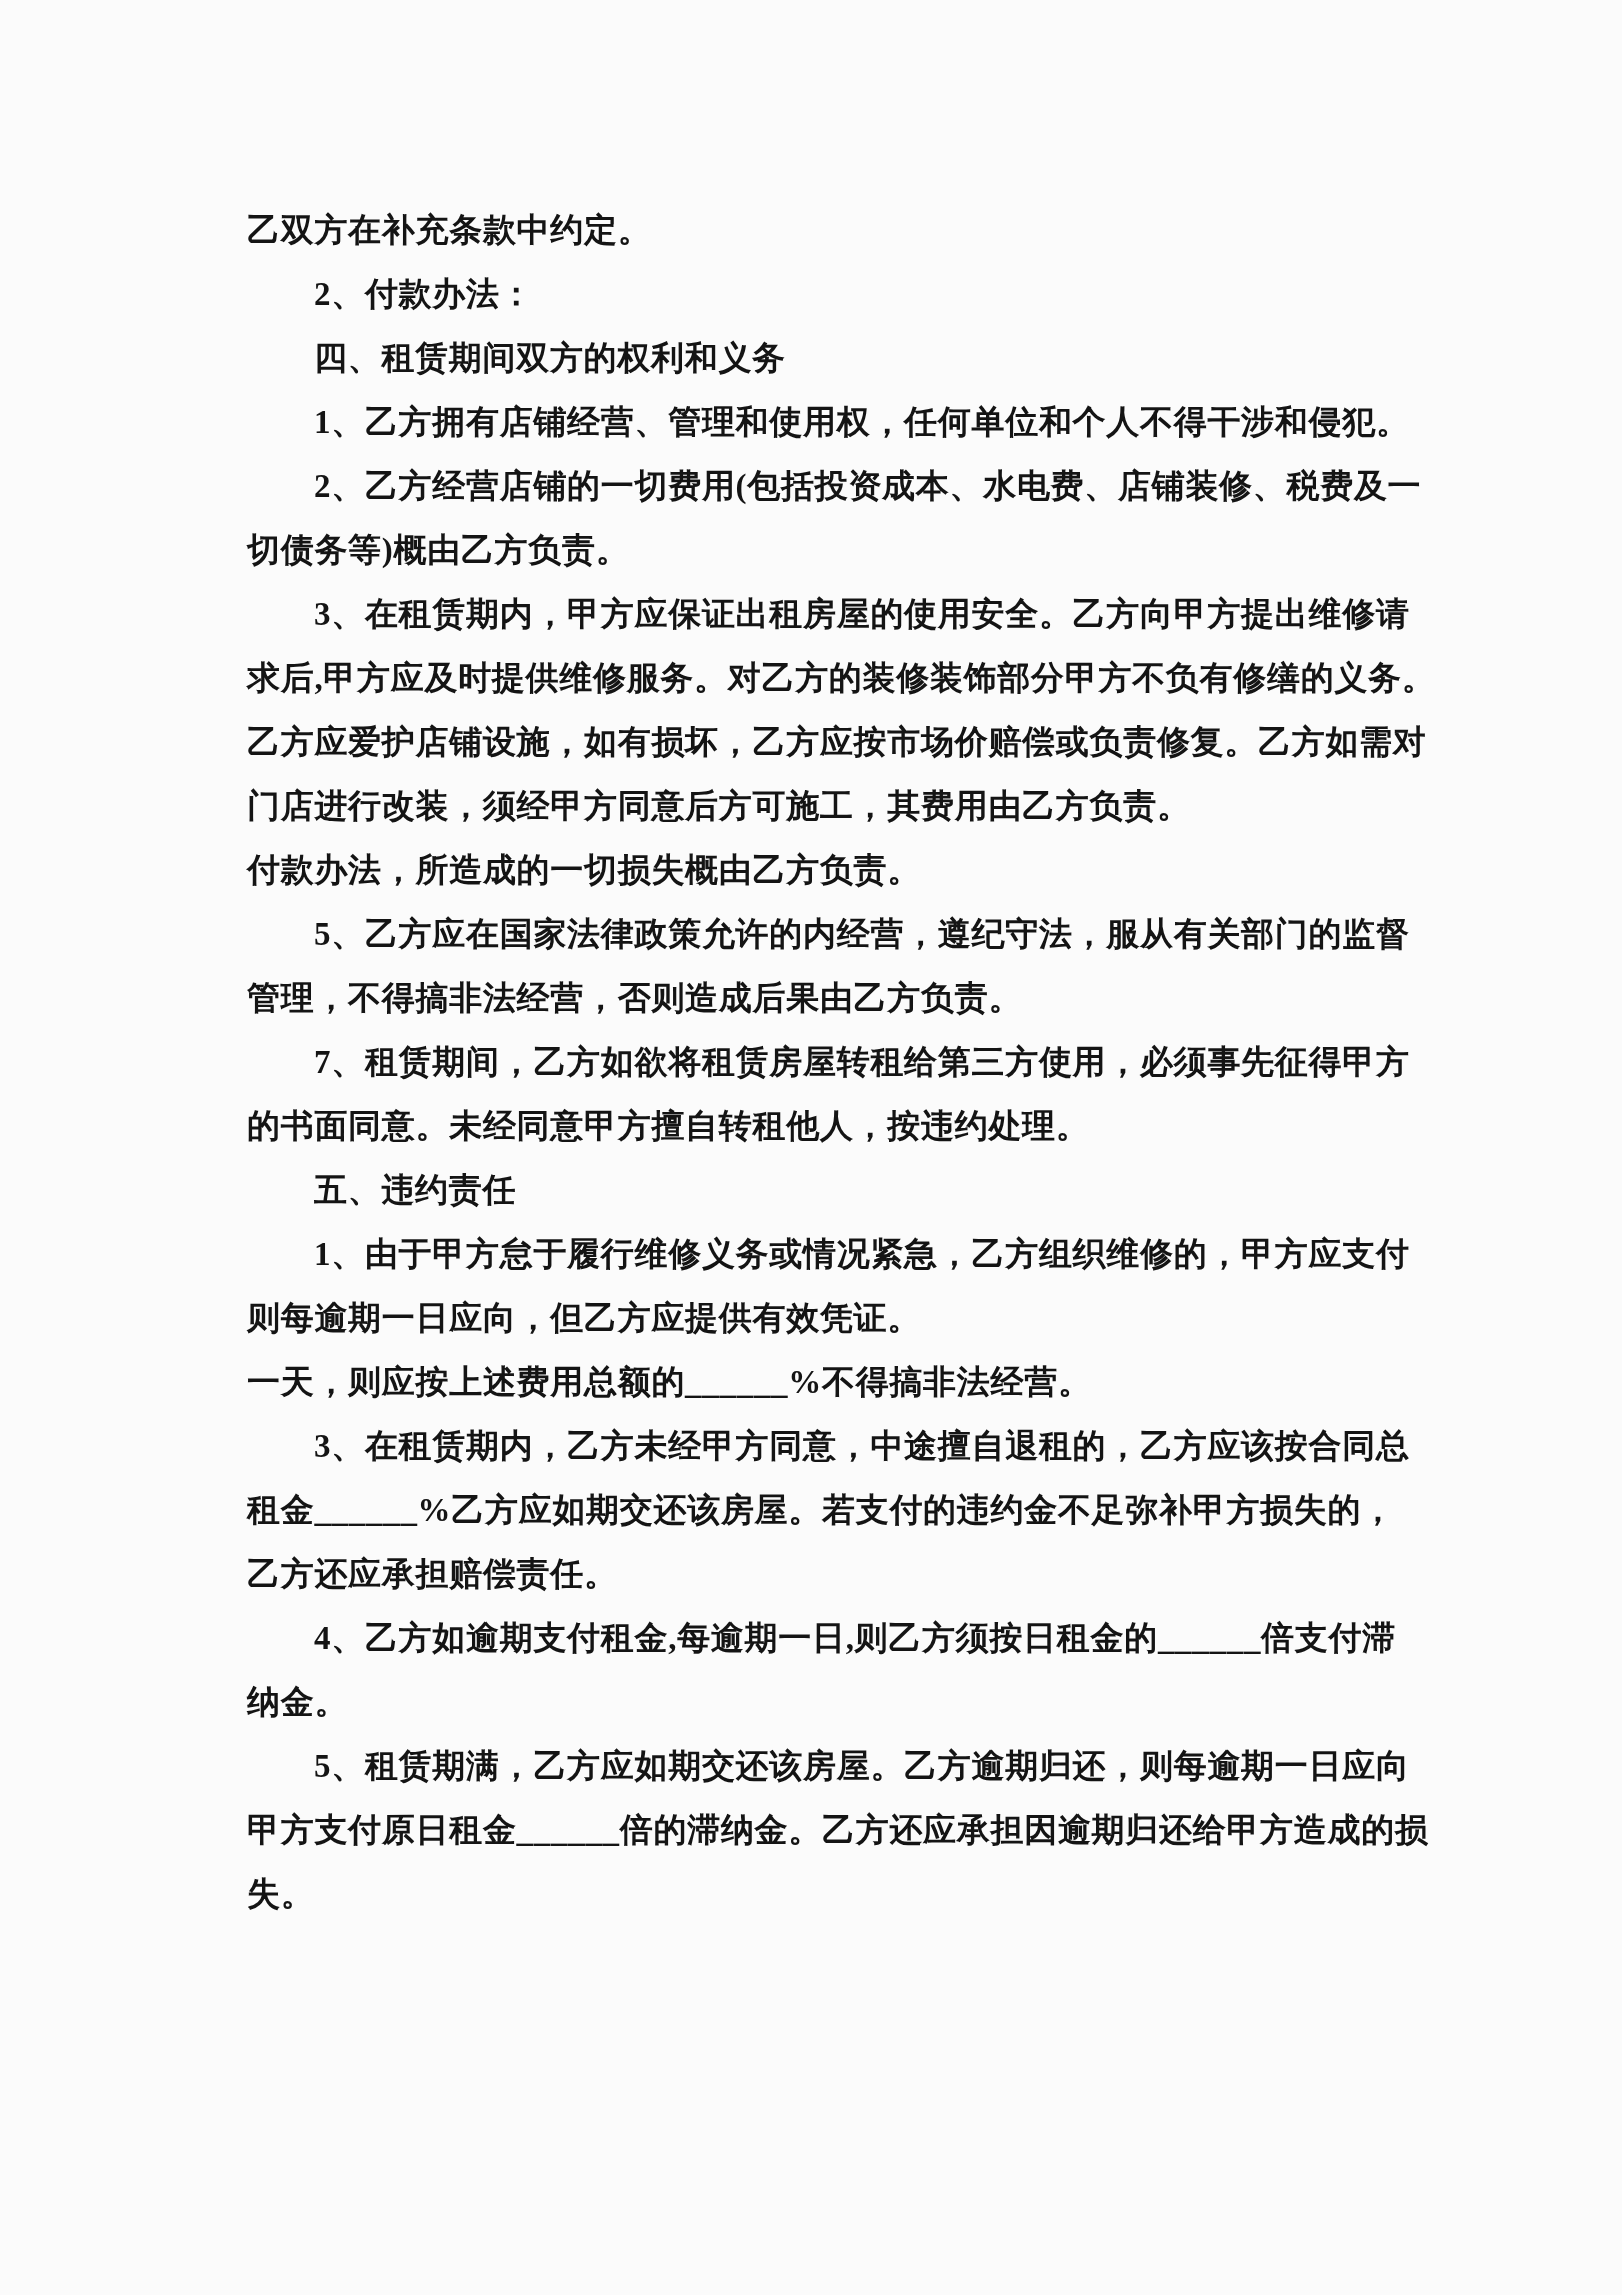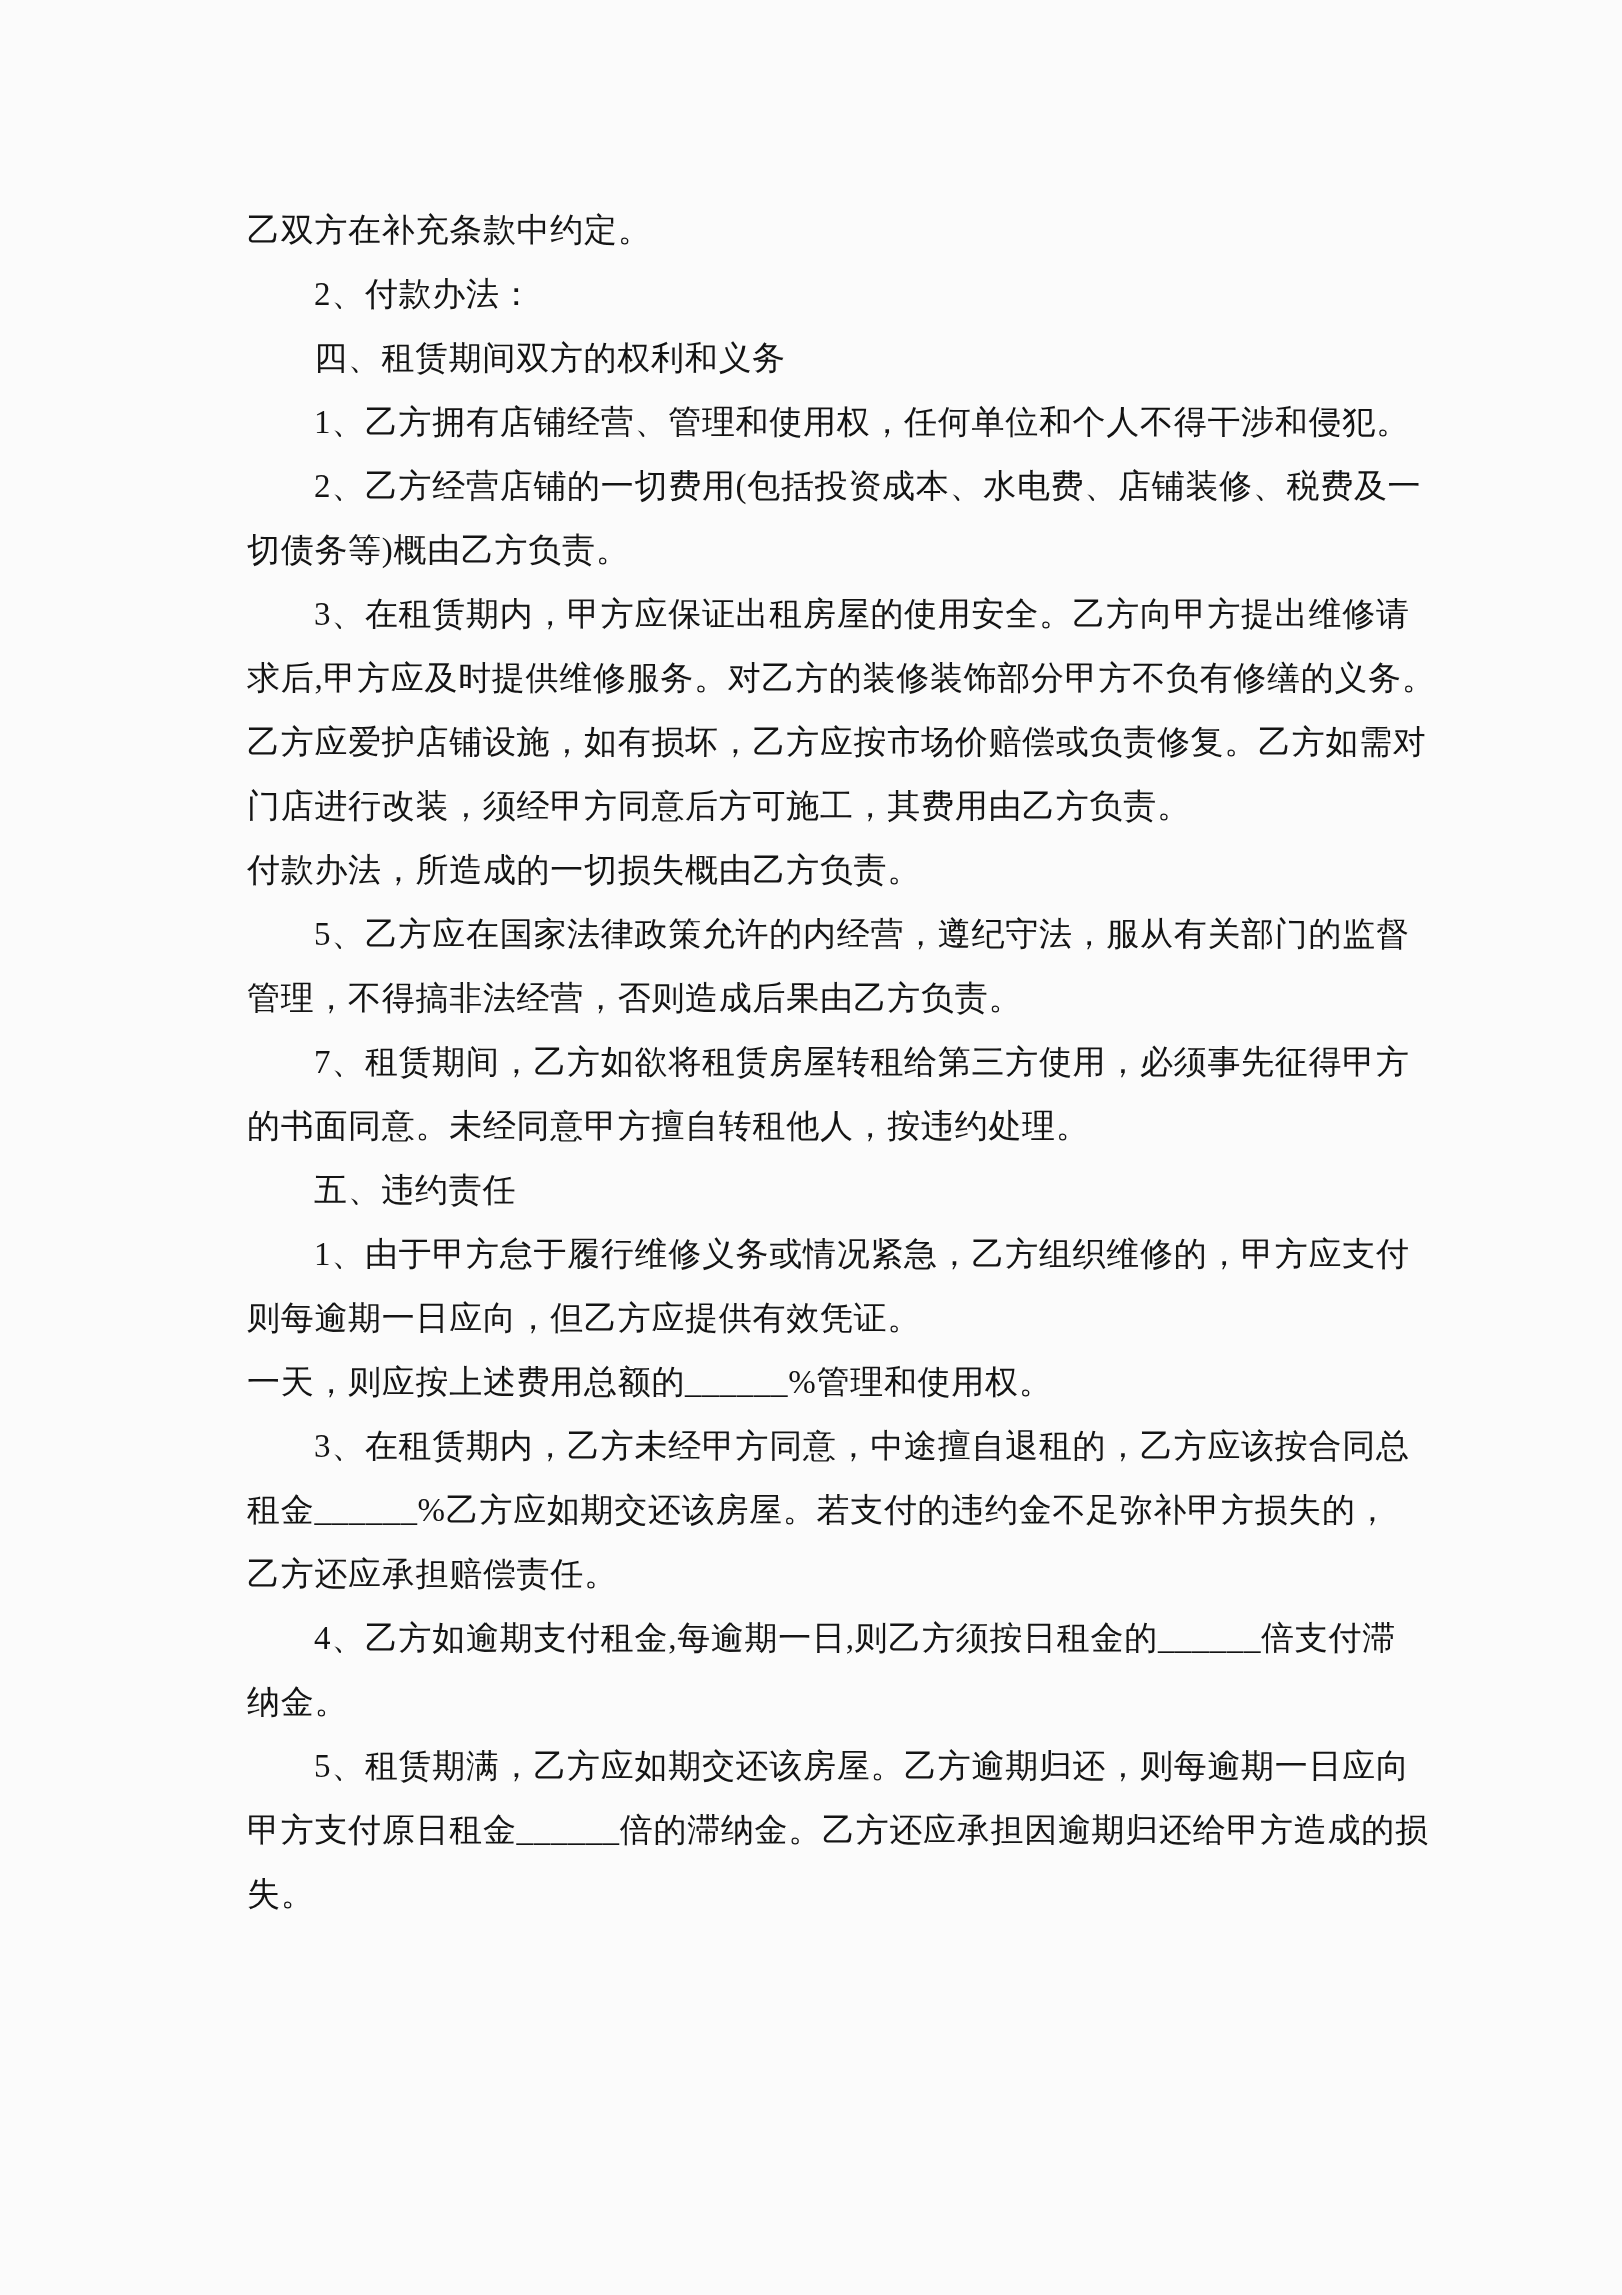--- a/index.html
+++ b/index.html
@@ -10,20 +10,21 @@
     width: 1623px;
     height: 2295px;
     background: #fbfbfb;
     font-family: "Liberation Serif", "DejaVu Serif", serif;
   }
   .page {
     position: relative;
     width: 1623px;
     height: 2295px;
     overflow: hidden;
+    font-weight: bold;
   }
   .text-block {
     position: absolute;
     left: 247px;
     top: 198px;
     width: 1171px;
     color: #141414;
   }
   .line {
     font-size: 33px;
@@ -51,21 +52,21 @@
       <div class="line">乙方应爱护店铺设施，如有损坏，乙方应按市场价赔偿或负责修复。乙方如需对</div>
       <div class="line">门店进行改装，须经甲方同意后方可施工，其费用由乙方负责。</div>
       <div class="line">付款办法，所造成的一切损失概由乙方负责。</div>
       <div class="line indent">5、乙方应在国家法律政策允许的内经营，遵纪守法，服从有关部门的监督</div>
       <div class="line">管理，不得搞非法经营，否则造成后果由乙方负责。</div>
       <div class="line indent">7、租赁期间，乙方如欲将租赁房屋转租给第三方使用，必须事先征得甲方</div>
       <div class="line">的书面同意。未经同意甲方擅自转租他人，按违约处理。</div>
       <div class="line indent">五、违约责任</div>
       <div class="line indent">1、由于甲方怠于履行维修义务或情况紧急，乙方组织维修的，甲方应支付</div>
       <div class="line">则每逾期一日应向，但乙方应提供有效凭证。</div>
-      <div class="line">一天，则应按上述费用总额的______%管理和使用权。</div>
+      <div class="line">一天，则应按上述费用总额的______%不得搞非法经营。</div>
       <div class="line indent">3、在租赁期内，乙方未经甲方同意，中途擅自退租的，乙方应该按合同总</div>
       <div class="line">租金______%乙方应如期交还该房屋。若支付的违约金不足弥补甲方损失的，</div>
       <div class="line">乙方还应承担赔偿责任。</div>
       <div class="line indent">4、乙方如逾期支付租金,每逾期一日,则乙方须按日租金的______倍支付滞</div>
       <div class="line">纳金。</div>
       <div class="line indent">5、租赁期满，乙方应如期交还该房屋。乙方逾期归还，则每逾期一日应向</div>
       <div class="line">甲方支付原日租金______倍的滞纳金。乙方还应承担因逾期归还给甲方造成的损</div>
       <div class="line">失。</div>
     </div>
 </div>

